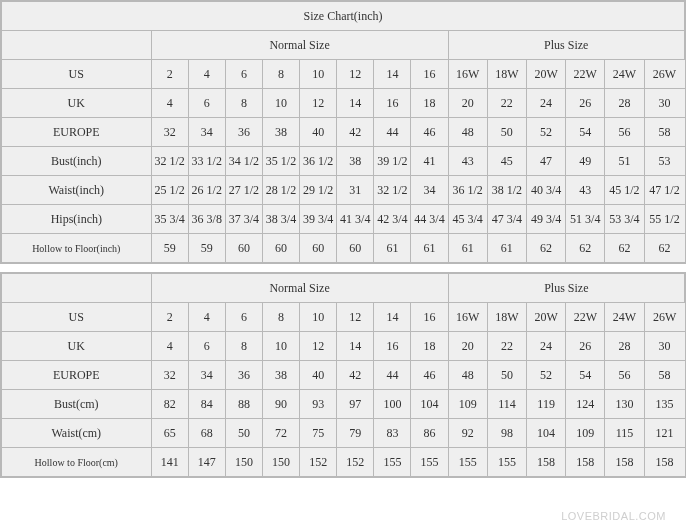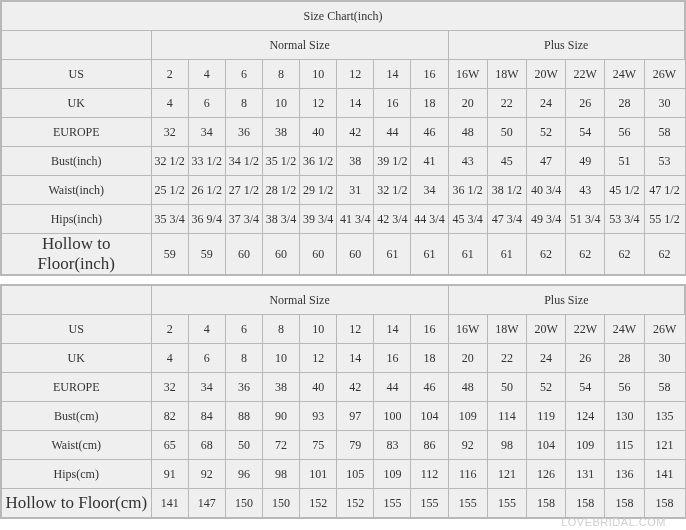--- a/index.html
+++ b/index.html
@@ -63,32 +63,32 @@
     background: #efefef;
     border-left: none;
   }
   td.row-label {
     font-size: 14px;
     text-align: center;
     background: #efefef;
     border-left: none;
   }
   td.row-label.wide {
-    font-size: 17px;
+    font-size: 10px;
   }
   td.data-cell {
     font-size: 12px;
   }
   td.data-cell.last {
     border-right: none;
   }
   .watermark {
     position: absolute;
     right: 4px;
-    bottom: 2px;
+    bottom: 8px;
     font-family: "Liberation Sans", sans-serif;
     font-size: 11px;
     color: #cfcfcf;
     letter-spacing: 0.5px;
   }
 </style>
 </head>
 <body>
 
 <div class="page">
@@ -202,21 +202,21 @@
           <td class="data-cell">36 1/2</td>
           <td class="data-cell">38 1/2</td>
           <td class="data-cell">40 3/4</td>
           <td class="data-cell">43</td>
           <td class="data-cell">45 1/2</td>
           <td class="data-cell last">47 1/2</td>
         </tr>
         <tr>
           <td class="row-label">Hips(inch)</td>
           <td class="data-cell">35 3/4</td>
-          <td class="data-cell">36 9/4</td>
+          <td class="data-cell">36 3/8</td>
           <td class="data-cell">37 3/4</td>
           <td class="data-cell">38 3/4</td>
           <td class="data-cell">39 3/4</td>
           <td class="data-cell">41 3/4</td>
           <td class="data-cell">42 3/4</td>
           <td class="data-cell">44 3/4</td>
           <td class="data-cell">45 3/4</td>
           <td class="data-cell">47 3/4</td>
           <td class="data-cell">49 3/4</td>
           <td class="data-cell">51 3/4</td>
@@ -348,37 +348,20 @@
           <td class="data-cell">83</td>
           <td class="data-cell">86</td>
           <td class="data-cell">92</td>
           <td class="data-cell">98</td>
           <td class="data-cell">104</td>
           <td class="data-cell">109</td>
           <td class="data-cell">115</td>
           <td class="data-cell last">121</td>
         </tr>
         <tr>
-          <td class="row-label">Hips(cm)</td>
-          <td class="data-cell">91</td>
-          <td class="data-cell">92</td>
-          <td class="data-cell">96</td>
-          <td class="data-cell">98</td>
-          <td class="data-cell">101</td>
-          <td class="data-cell">105</td>
-          <td class="data-cell">109</td>
-          <td class="data-cell">112</td>
-          <td class="data-cell">116</td>
-          <td class="data-cell">121</td>
-          <td class="data-cell">126</td>
-          <td class="data-cell">131</td>
-          <td class="data-cell">136</td>
-          <td class="data-cell last">141</td>
-        </tr>
-        <tr>
           <td class="row-label wide">Hollow to Floor(cm)</td>
           <td class="data-cell">141</td>
           <td class="data-cell">147</td>
           <td class="data-cell">150</td>
           <td class="data-cell">150</td>
           <td class="data-cell">152</td>
           <td class="data-cell">152</td>
           <td class="data-cell">155</td>
           <td class="data-cell">155</td>
           <td class="data-cell">155</td>

